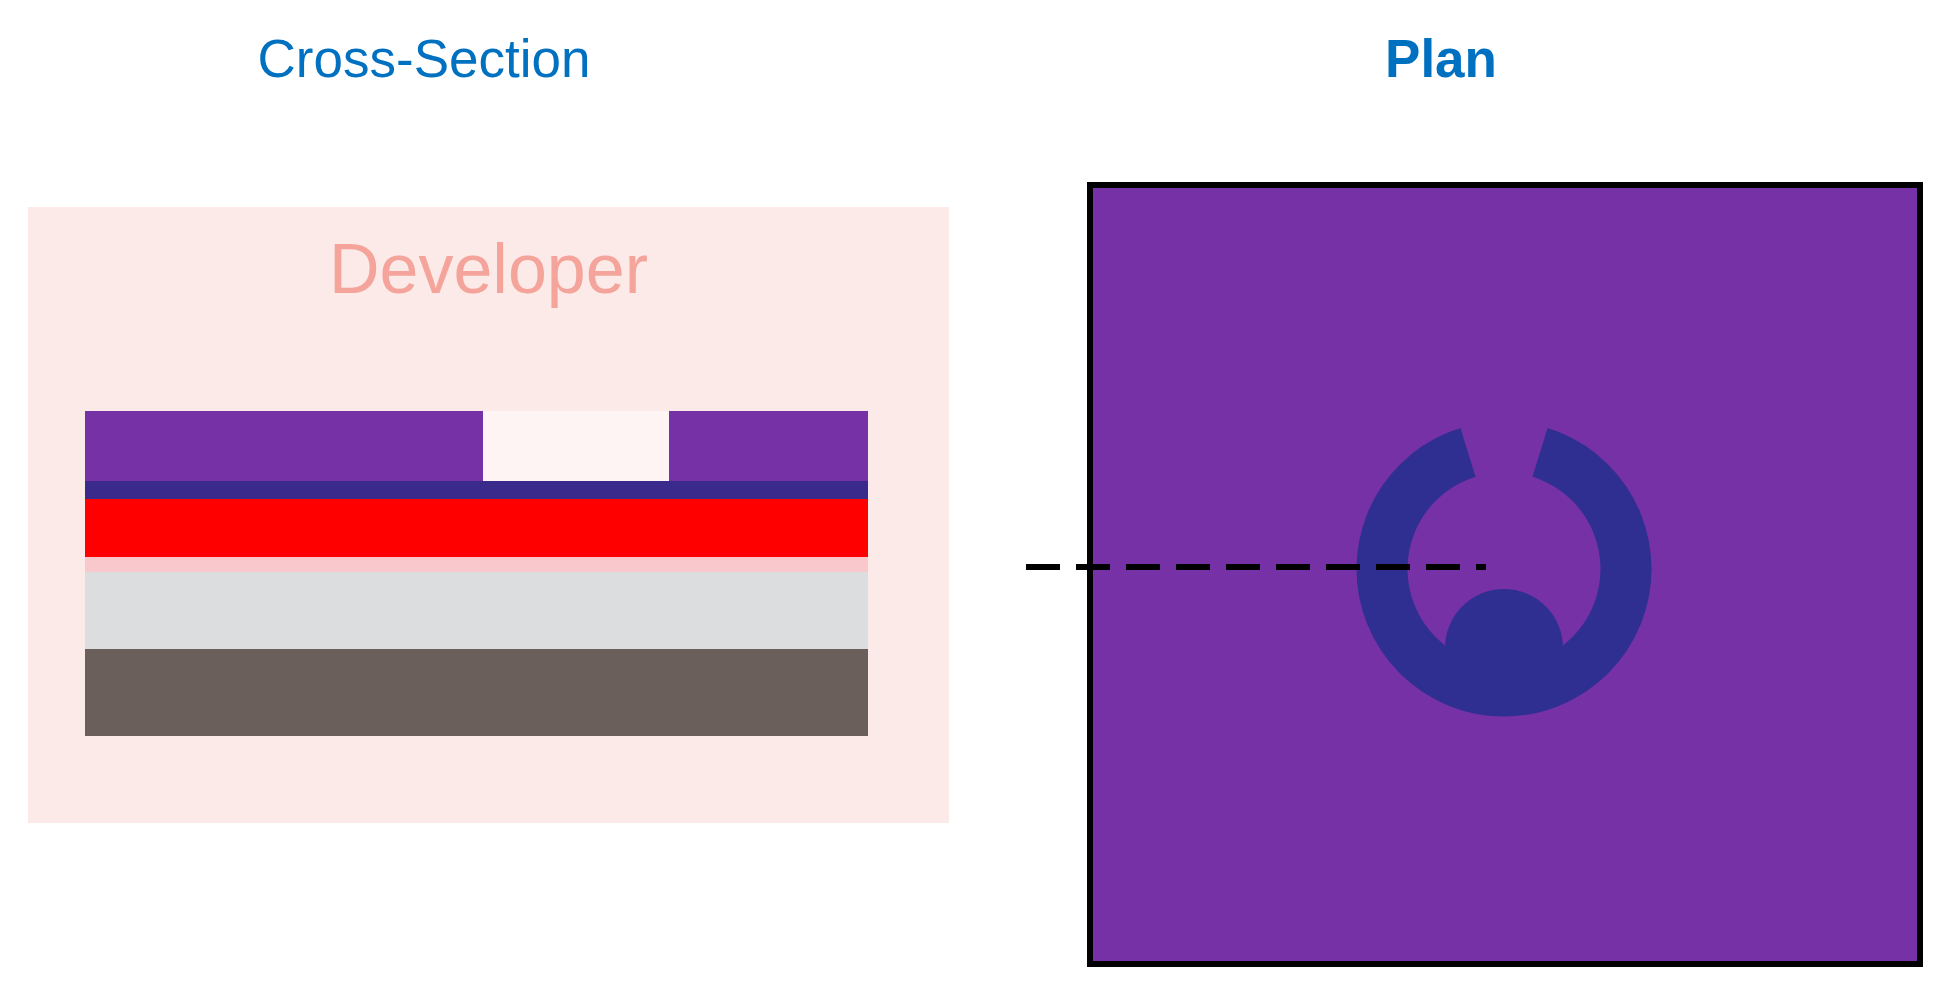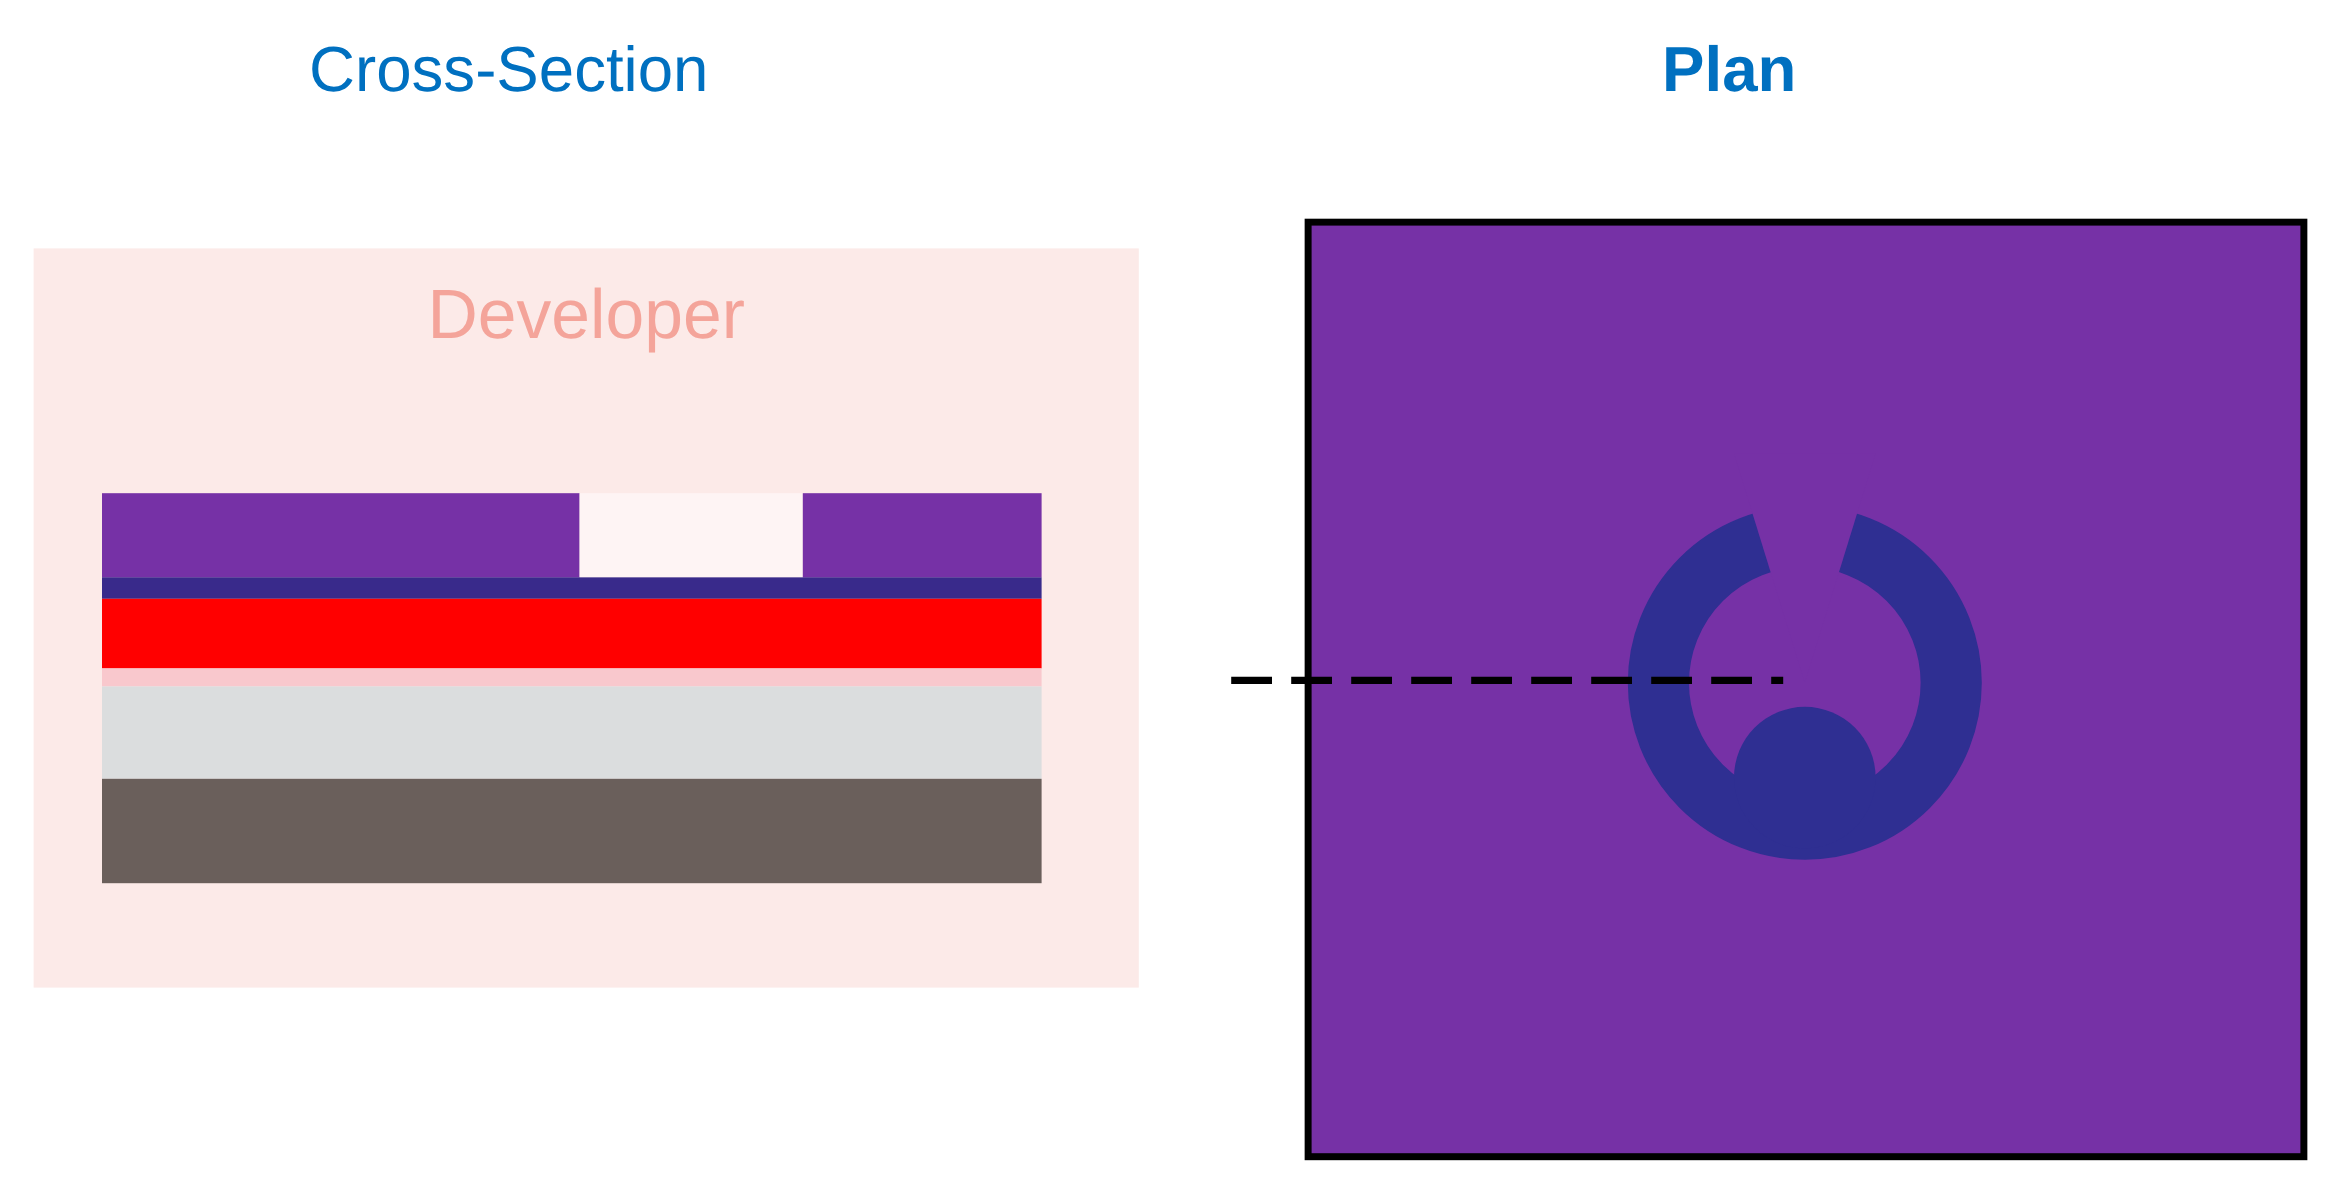--- a/index.html
+++ b/index.html
@@ -27,21 +27,21 @@
     left: 28px;
     top: 207px;
     width: 921px;
     height: 616px;
   }
   .developer-label {
     position: absolute;
     left: 50%;
     top: 22px;
     transform: translateX(-50%);
-    font-size: 58px;
+    font-size: 70px;
     white-space: nowrap;
   }
 
   
   .stack {
     left: 85px;
     top: 411px;
     width: 783px;
   }
   .resist-row { display: flex; height: 70px; }

